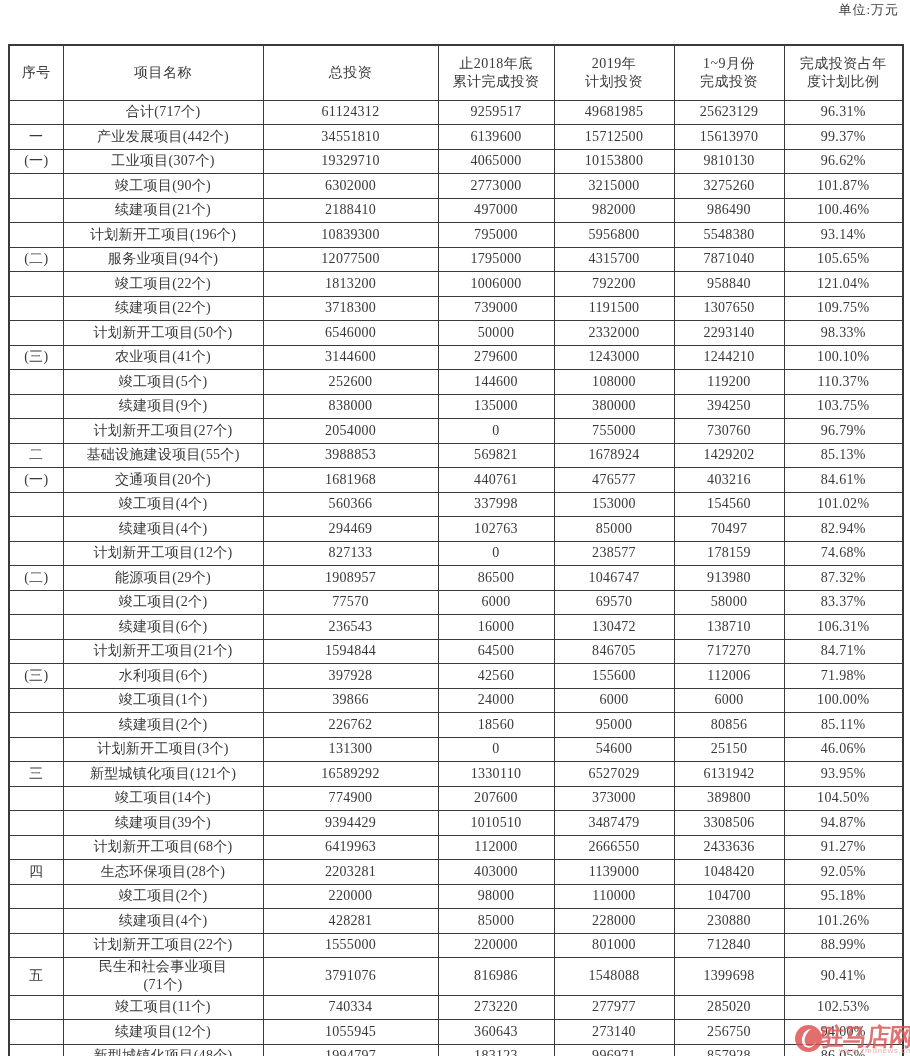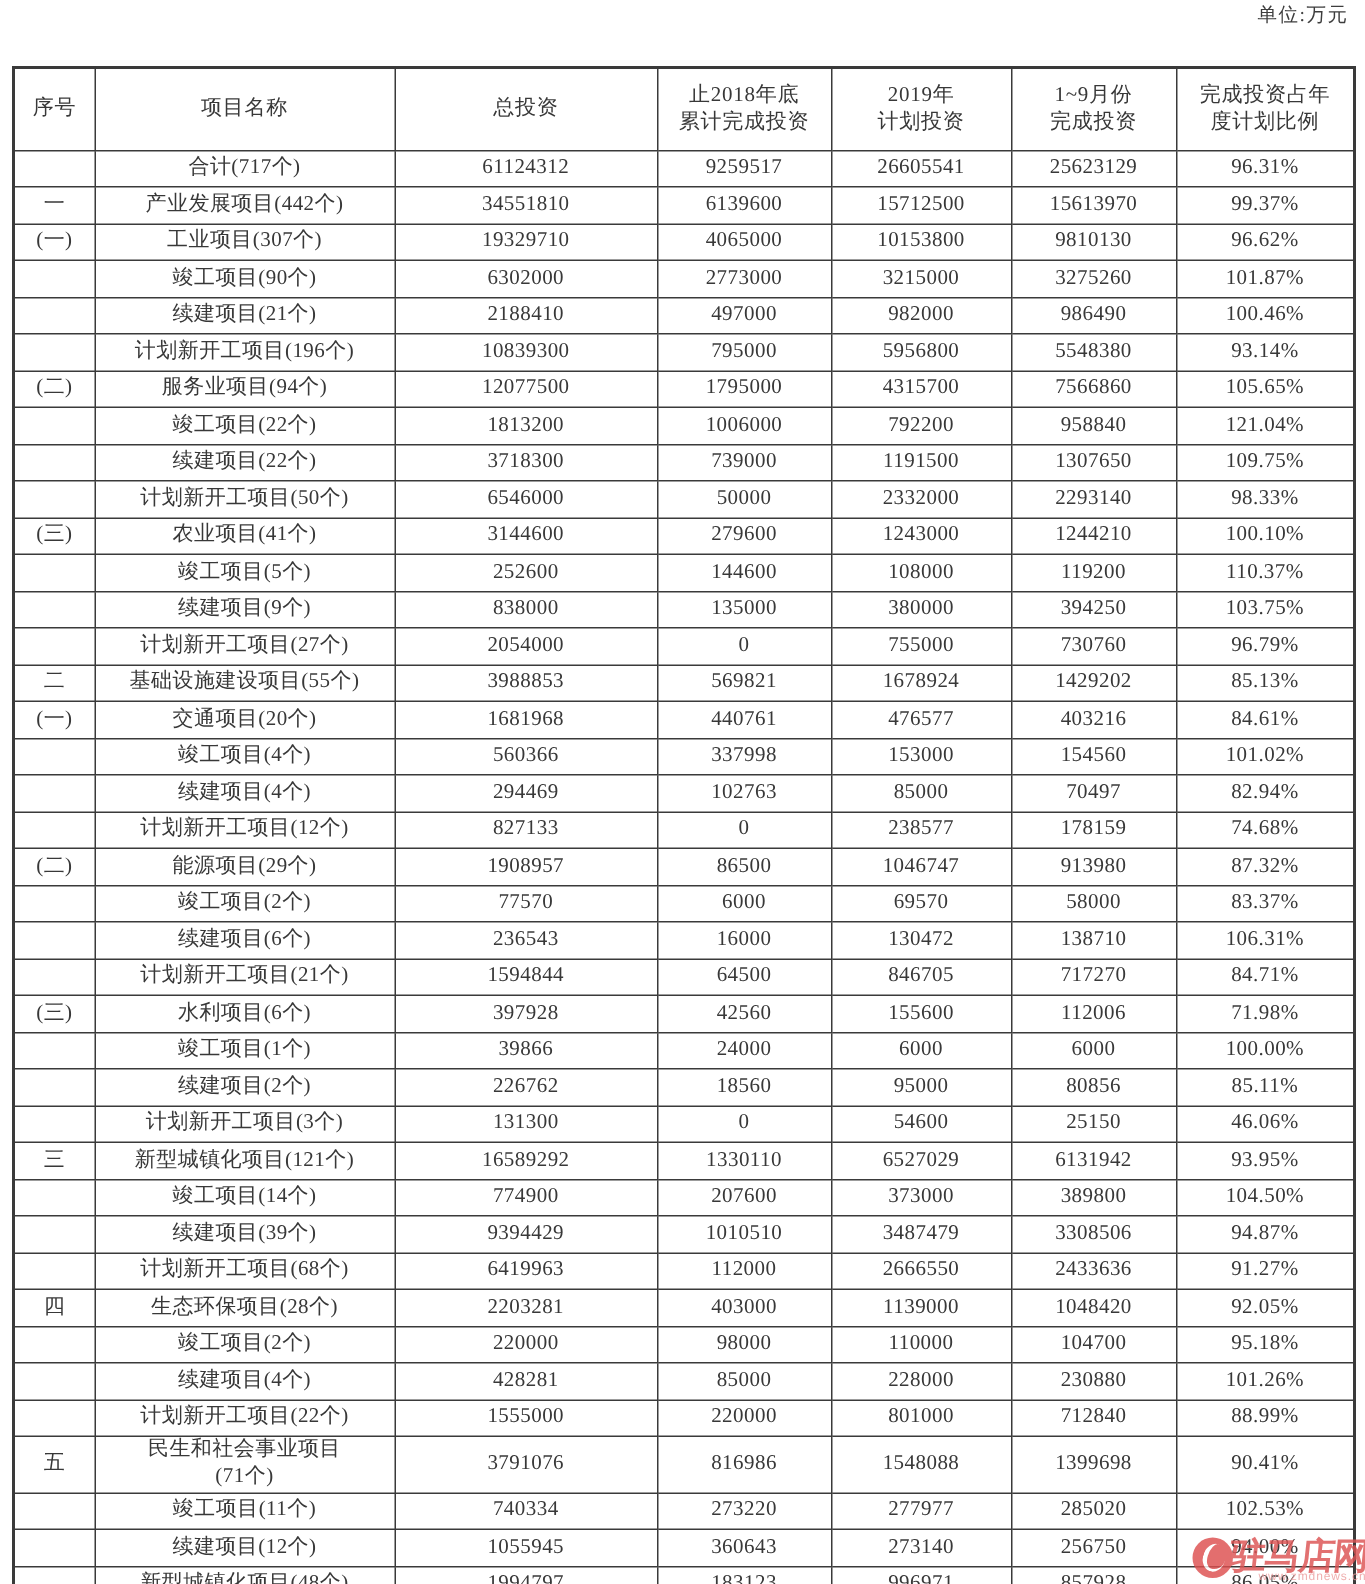--- a/index.html
+++ b/index.html
@@ -120,21 +120,21 @@
           <th>1~9月份<br>完成投资</th>
           <th>完成投资占年<br>度计划比例</th>
         </tr>
     </thead>
     <tbody id="table-body">
         <tr>
           <td></td>
           <td>合计(717个)</td>
           <td>61124312</td>
           <td>9259517</td>
-          <td>26605541</td>
+          <td>49681985</td>
           <td>25623129</td>
           <td>96.31%</td>
         </tr>
         <tr>
           <td>一</td>
           <td>产业发展项目(442个)</td>
           <td>34551810</td>
           <td>6139600</td>
           <td>15712500</td>
           <td>15613970</td>
@@ -175,21 +175,21 @@
           <td>5956800</td>
           <td>5548380</td>
           <td>93.14%</td>
         </tr>
         <tr>
           <td>(二)</td>
           <td>服务业项目(94个)</td>
           <td>12077500</td>
           <td>1795000</td>
           <td>4315700</td>
-          <td>7566860</td>
+          <td>7871040</td>
           <td>105.65%</td>
         </tr>
         <tr>
           <td></td>
           <td>竣工项目(22个)</td>
           <td>1813200</td>
           <td>1006000</td>
           <td>792200</td>
           <td>958840</td>
           <td>121.04%</td>

